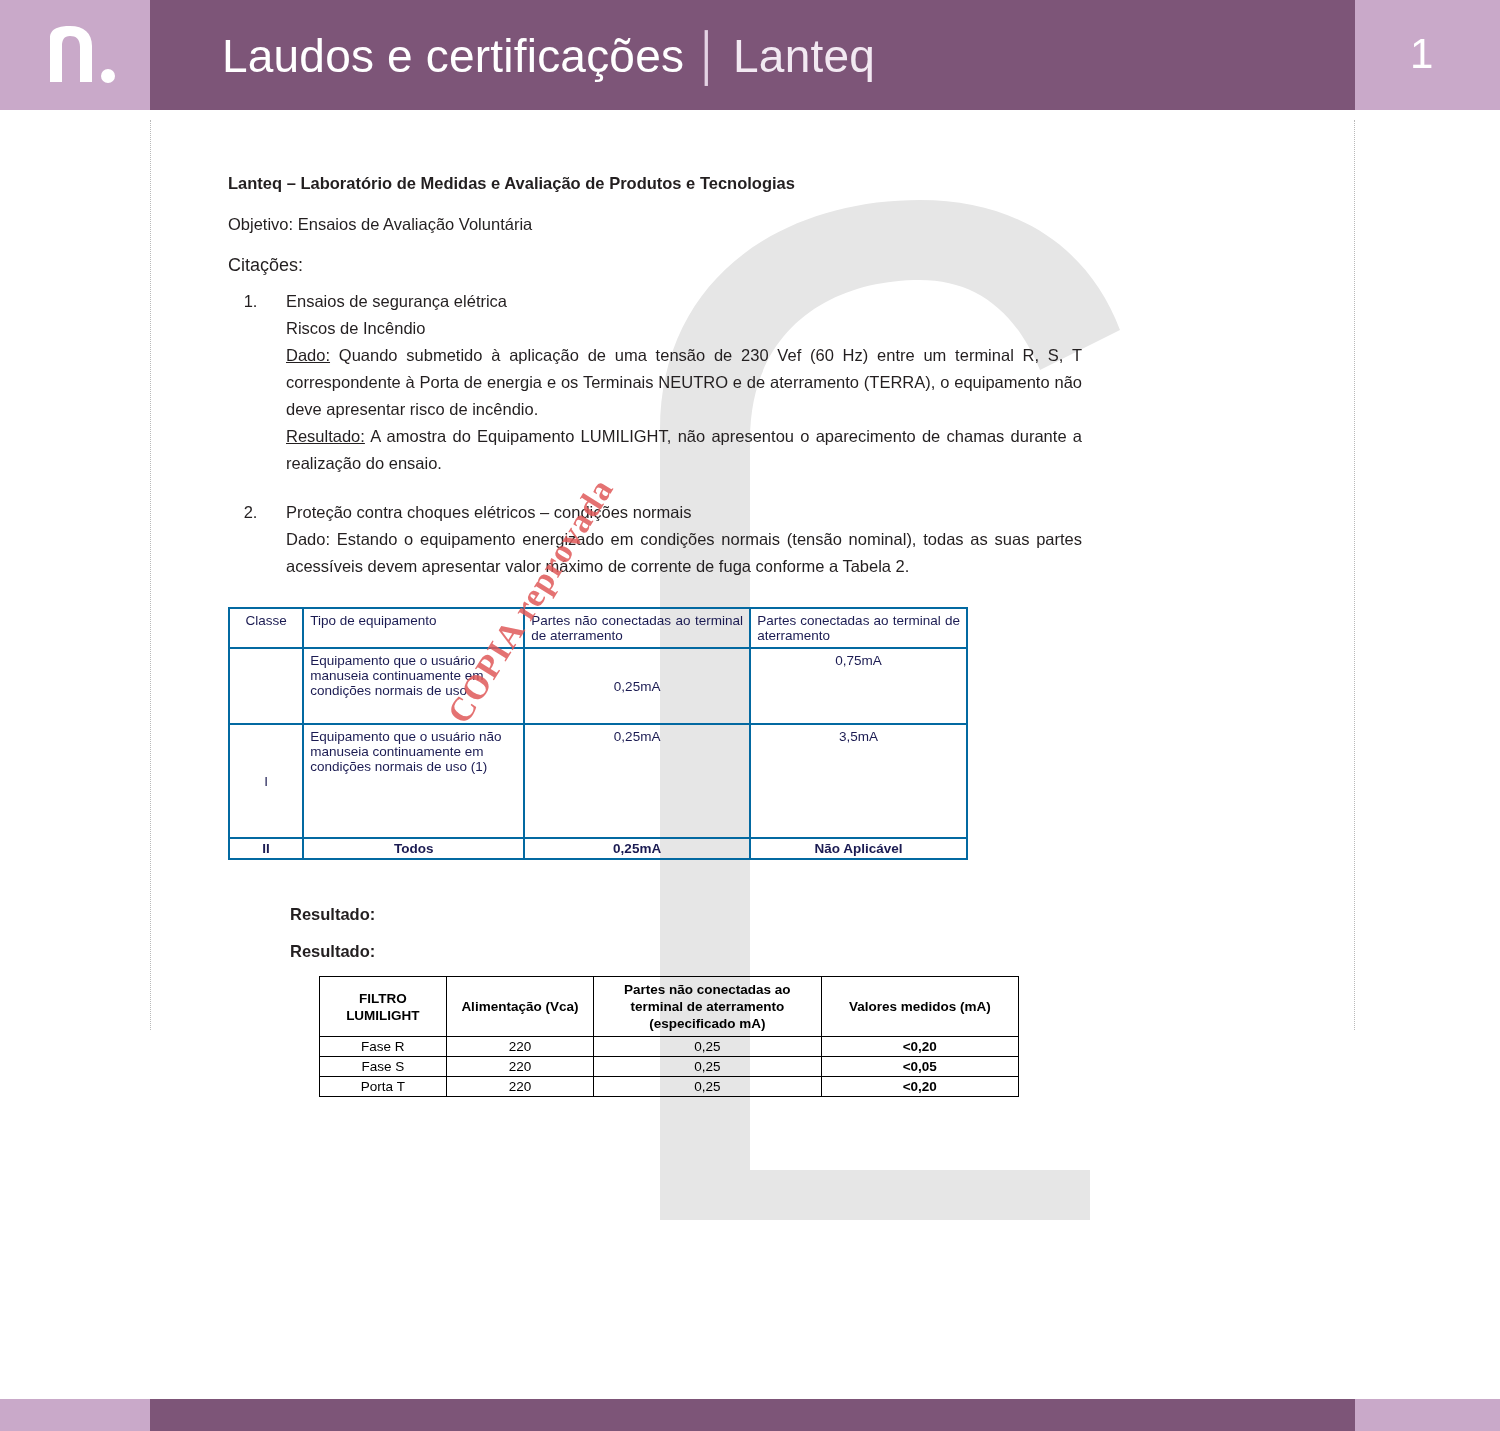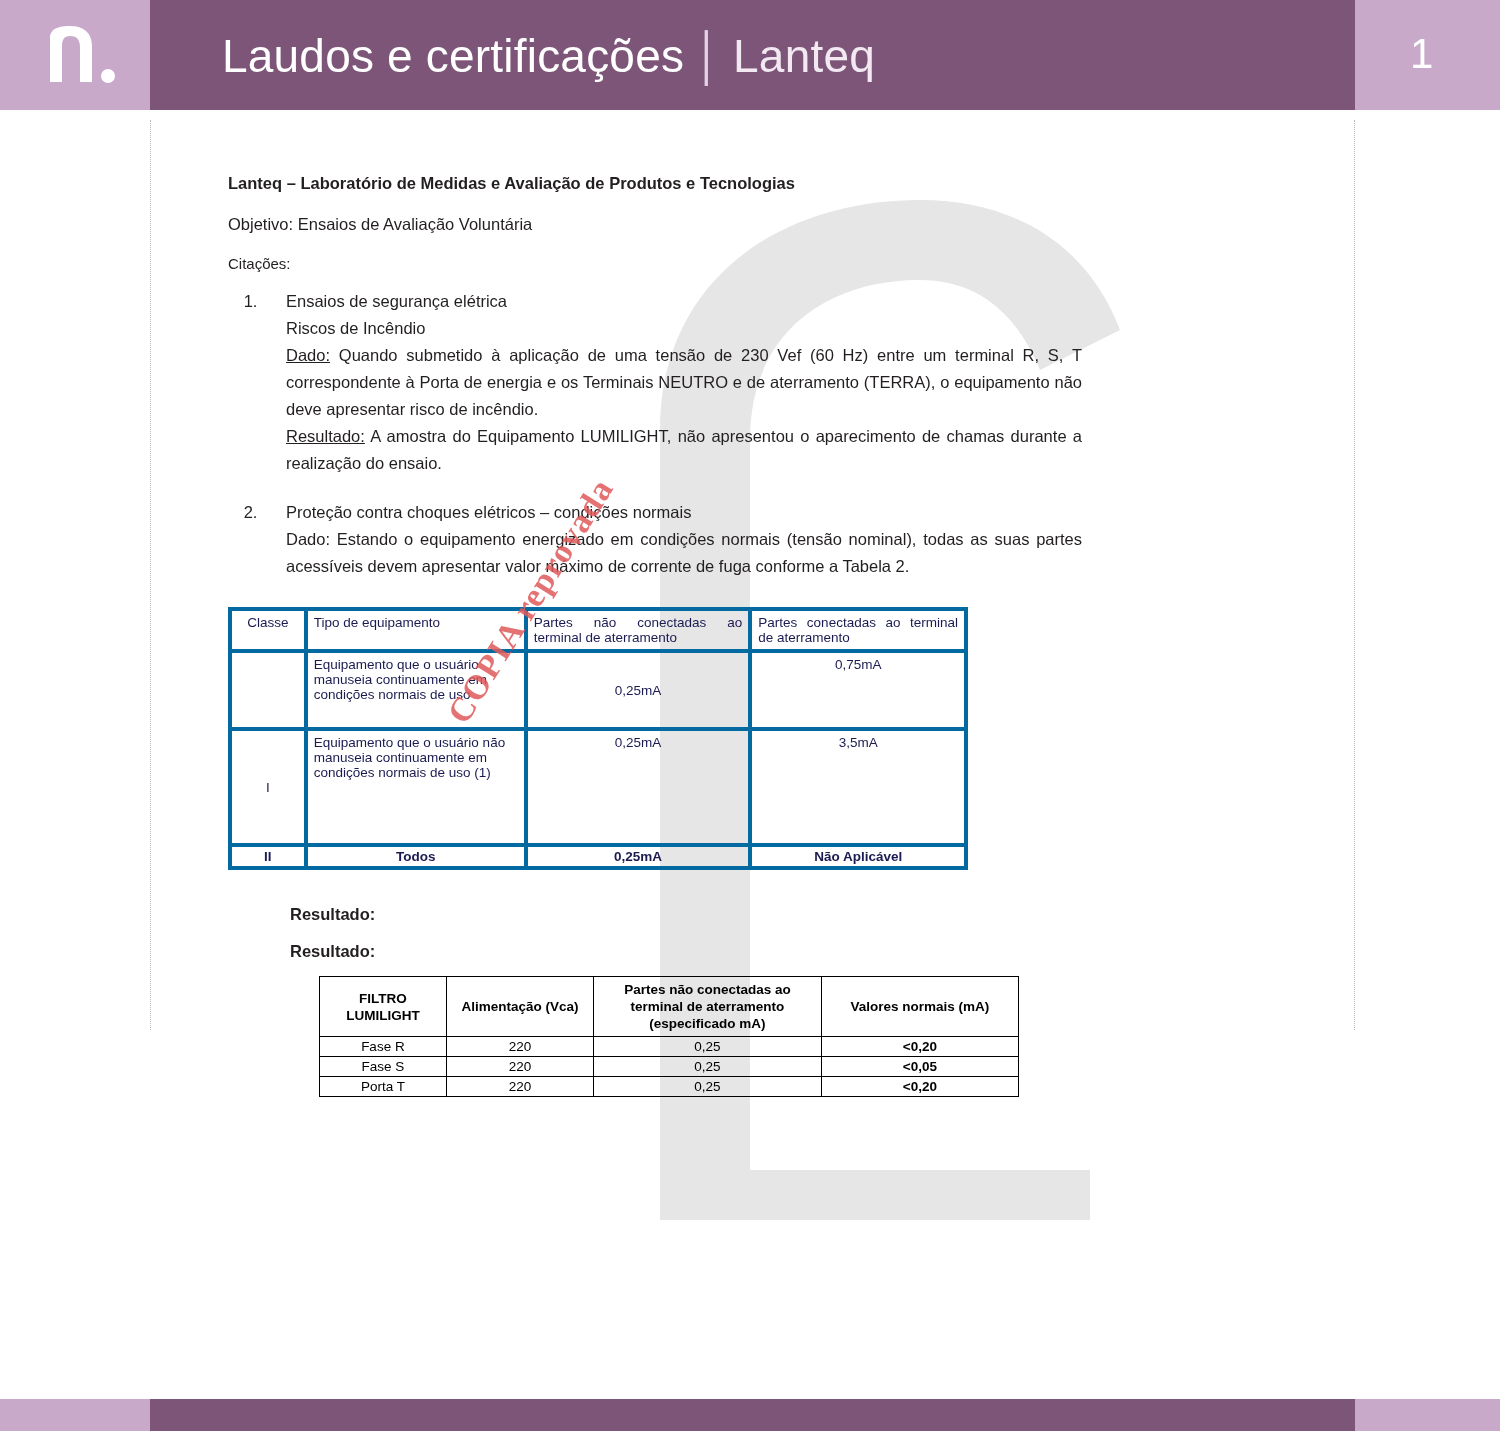--- a/index.html
+++ b/index.html
@@ -134,21 +134,21 @@
   }
   .line-objetivo {
     position: absolute;
     left: 228px; top: 105px;
     font-size: 16.5px;
     color: #231f20;
   }
   .line-citacoes {
     position: absolute;
     left: 228px; top: 145px;
-    font-size: 15px;
+    font-size: 18px;
     color: #231f20;
   }
 
   ol.items {
     position: absolute;
     left: 228px; top: 178px;
     width: 820px;
     margin: 0;
     padding: 0 0 0 34px;
     list-style: decimal;
@@ -169,21 +169,21 @@
   .table1 {
     position: absolute;
     left: 228px; top: 497px;
     width: 740px;
     border-collapse: collapse;
     font-size: 13.5px;
     color: #1b1b52;
     background: transparent;
   }
   .table1, .table1 th, .table1 td {
-    border: 4px solid #0369a1;
+    border: 2px solid #0369a1;
   }
   .table1 th, .table1 td {
     padding: 4px 6px;
     vertical-align: top;
     font-weight: normal;
   }
   .table1 .c-classe { width: 62px; text-align: center; }
   .table1 .c-tipo { width: 218px; }
   .table1 .c-nao { width: 225px; }
   .table1 .c-sim { width: 215px; }
@@ -345,21 +345,21 @@
 
     <div class="after-table res1">Resultado:</div>
     <div class="after-table res2">Resultado:</div>
 
     <table class="table2">
       <thead>
         <tr>
           <th class="w1">FILTRO LUMILIGHT</th>
           <th class="w2">Alimentação (Vca)</th>
           <th class="w3">Partes não conectadas ao terminal de aterramento (especificado mA)</th>
-          <th class="w4">Valores normais (mA)</th>
+          <th class="w4">Valores medidos (mA)</th>
         </tr>
       </thead>
       <tbody>
         <tr>
           <td>Fase R</td>
           <td>220</td>
           <td>0,25</td>
           <td class="bold">&lt;0,20</td>
         </tr>
         <tr>

